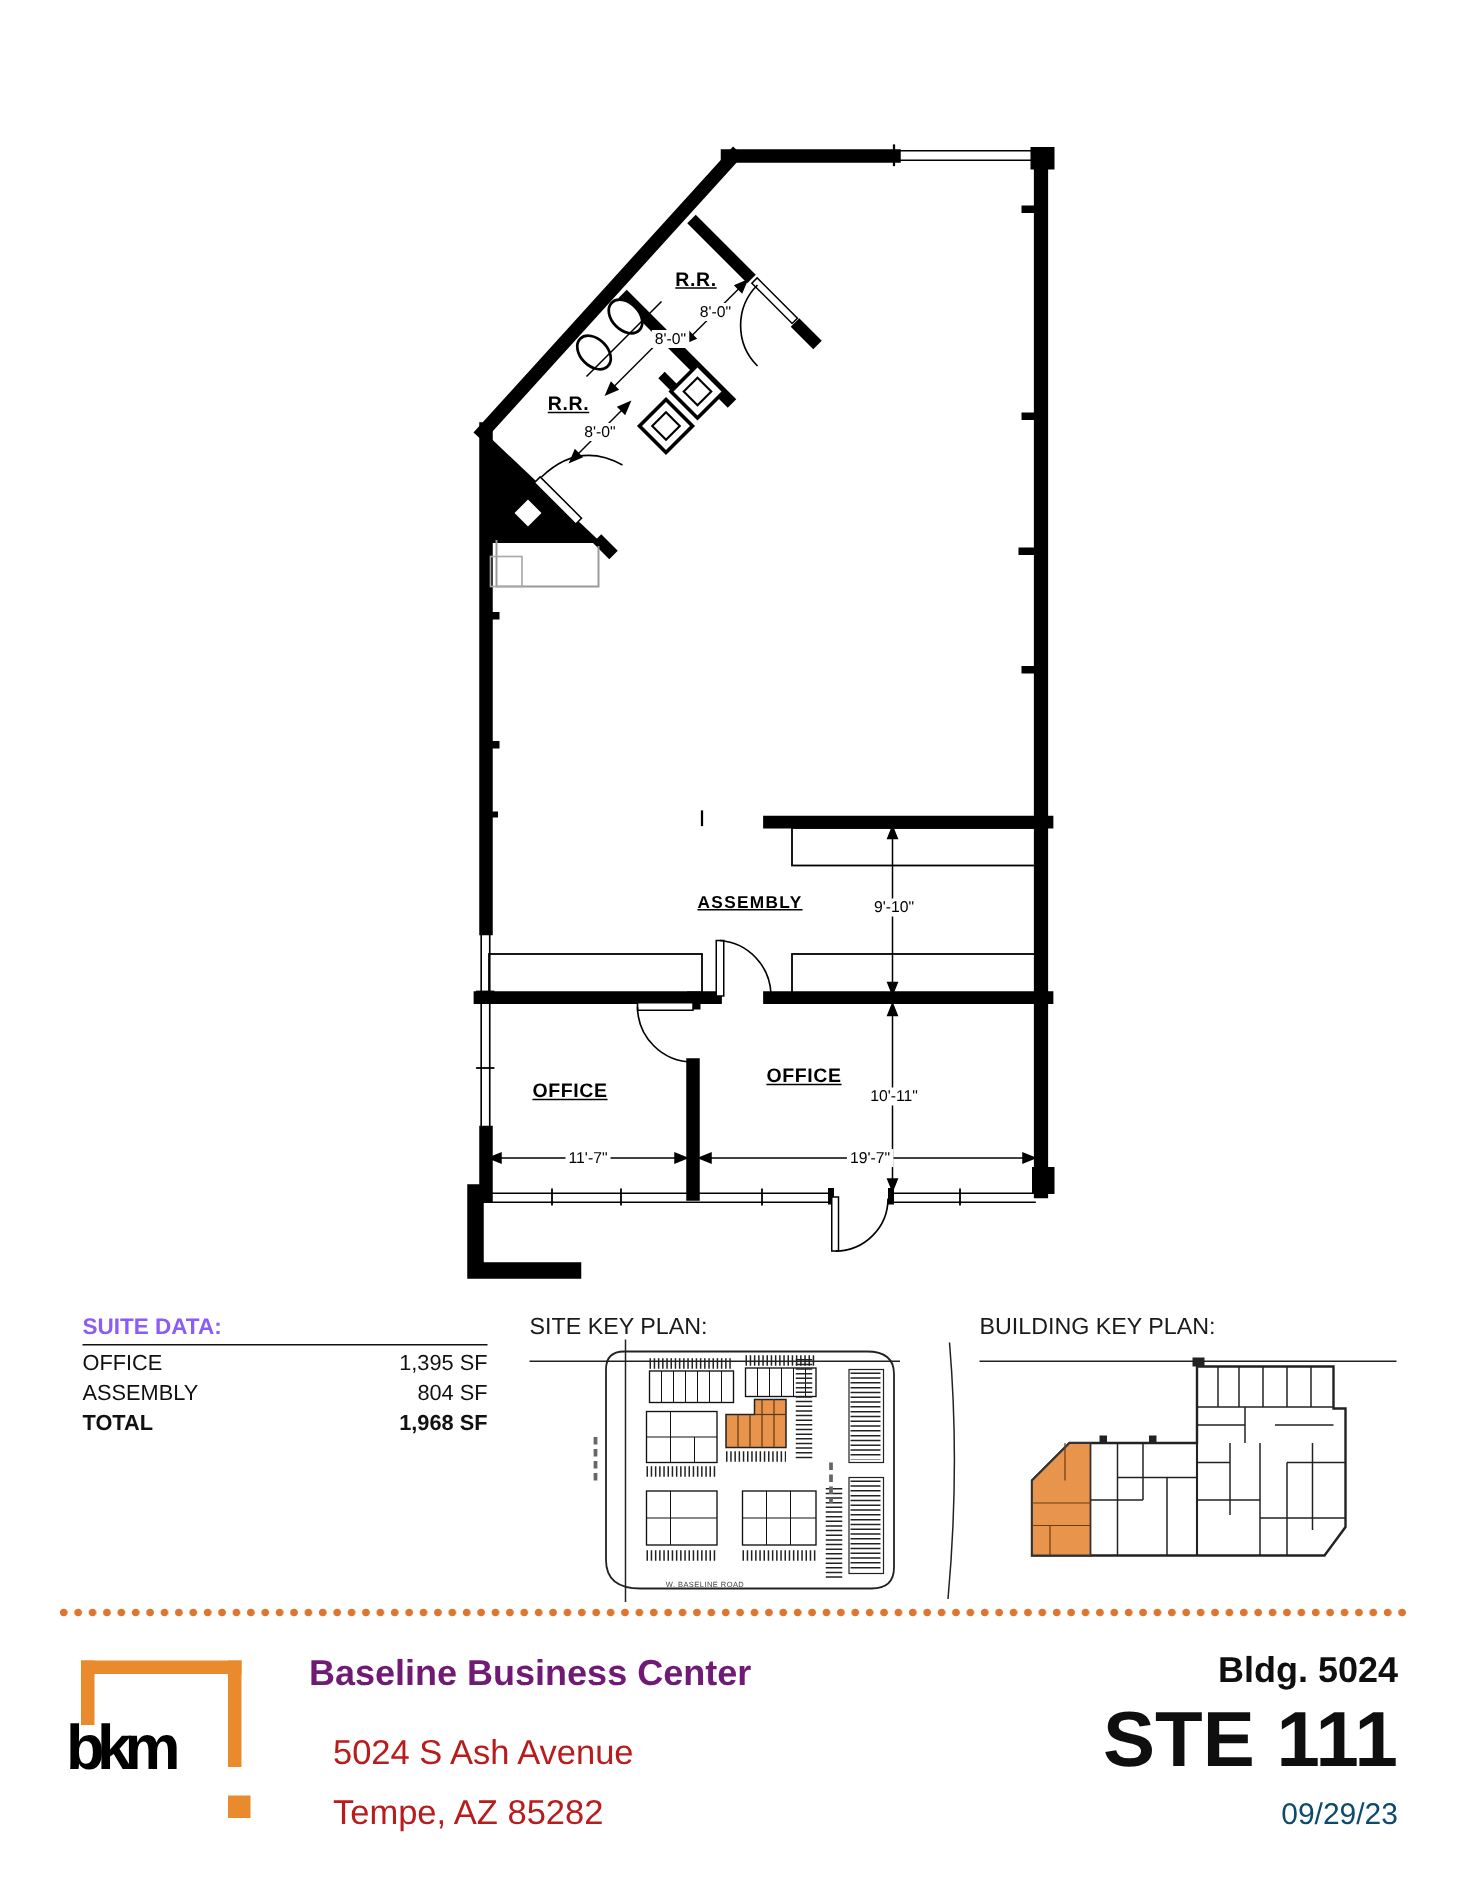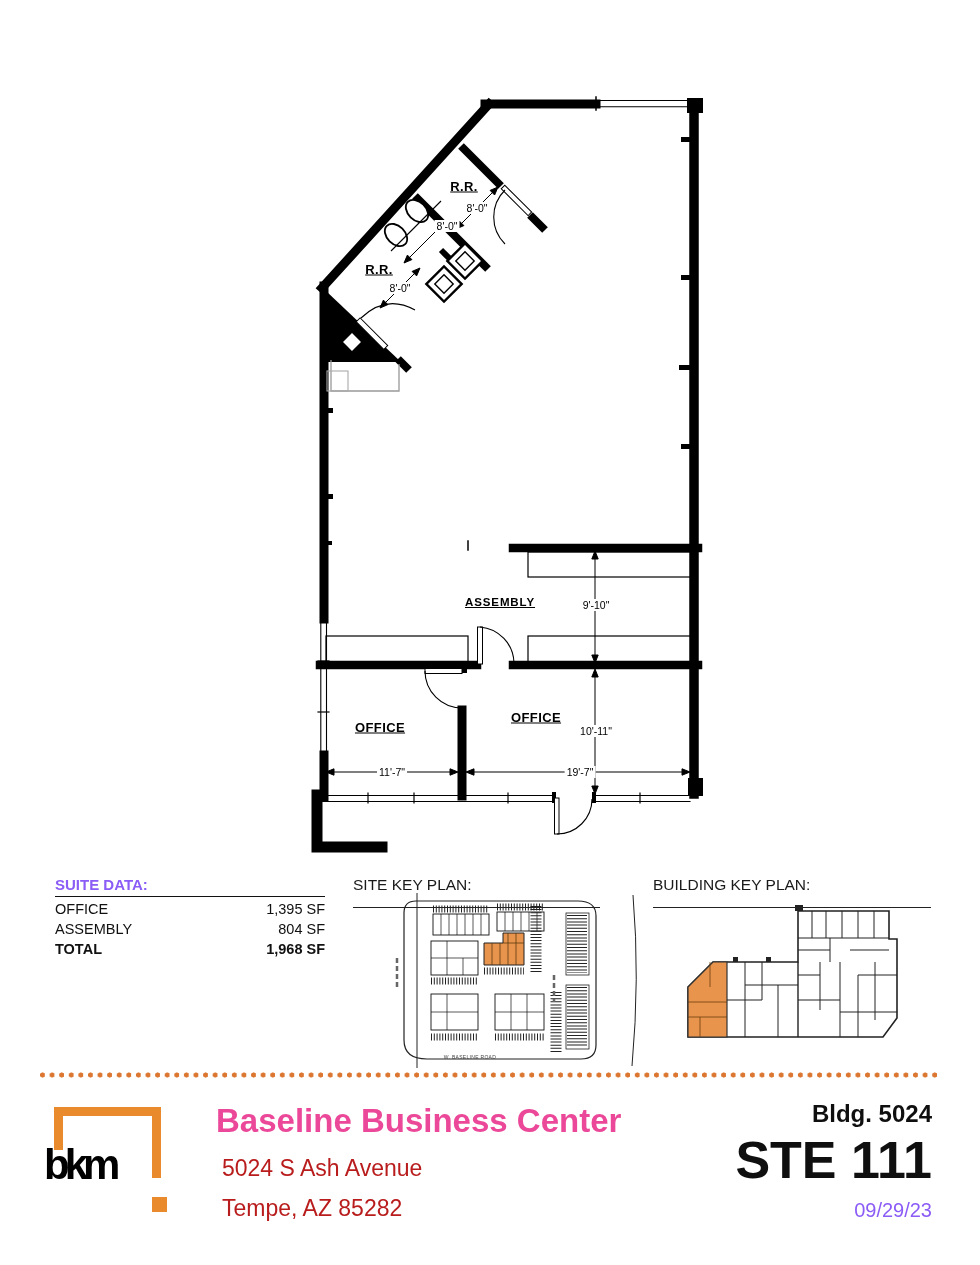--- a/index.html
+++ b/index.html
@@ -23,26 +23,26 @@
         background-image:radial-gradient(circle at 2.5px 3px,#DC7731 2.3px,rgba(0,0,0,0) 2.8px);
         background-size:9.6px 6px;background-repeat:repeat-x;}
   .logo{left:48px;top:1102px;width:124px;height:114px;}
   .lg-bar{position:absolute;background:#E98B2D;}
   .lg-top{left:6px;top:5px;width:107px;height:9px;}
   .lg-left{left:6px;top:5px;width:9px;height:43px;}
   .lg-right{left:104px;top:5px;width:9px;height:71px;}
   .lg-dot{left:104px;top:95px;width:15px;height:15px;}
   .lg-text{position:absolute;left:-4px;top:42px;font-size:42px;font-weight:bold;color:#000000;
            letter-spacing:-5px;line-height:1;}
-  .f-title{left:216px;top:1102px;font-size:33px;font-weight:bold;color:#ec4899;}
+  .f-title{left:206px;top:1102px;font-size:24px;font-weight:bold;color:#701a75;}
   .f-addr{left:222px;font-size:23px;color:#b91c1c;}
   .f-right{left:700px;top:1100px;width:232px;text-align:right;}
   .f-bldg{font-size:24px;font-weight:bold;margin-bottom:5px;color:#0f0f0f;}
   .f-ste{font-size:52px;font-weight:bold;line-height:1.05;margin-bottom:11px;color:#0f0f0f;}
-  .f-date{font-size:20px;color:#8b5cf6;}
+  .f-date{font-size:20px;color:#0c4a6e;}
   .road-label{font-size:5px;color:#444;letter-spacing:.3px;}
 </style>
 </head>
 <body>
 
 <div class="page">
 
 <svg width="980" height="1265" viewBox="0 0 980 1265">
 
   <g stroke-linecap="square">

